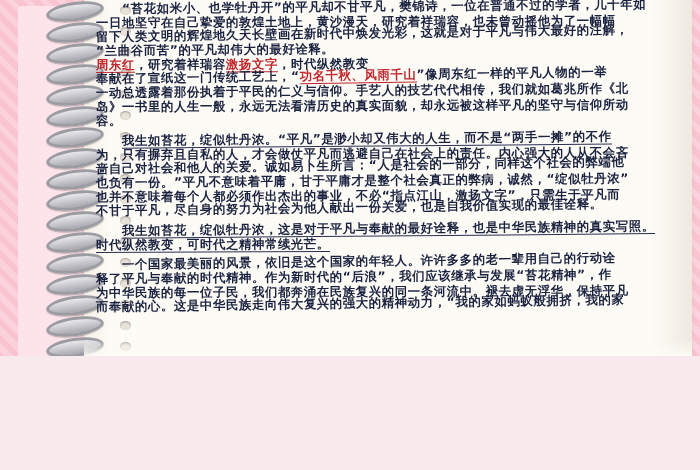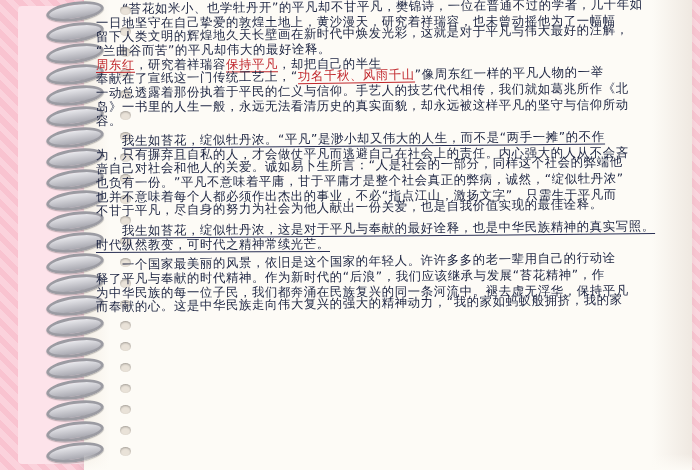--- a/index.html
+++ b/index.html
@@ -9,23 +9,24 @@
   body {
     width: 700px;
     height: 470px;
     overflow: hidden;
     font-family: "Liberation Sans", sans-serif;
     background: #f7e9ec;
   }
   .page {
     position: relative;
     width: 700px;
-    height: 470px;
+    height: 356px;
     overflow: hidden;
     background: #fde047;
+    font-weight: bold;
   }
   
   .cover {
     position: absolute;
     left: 0; top: 0;
     width: 700px; height: 470px;
     background:
       repeating-linear-gradient(
         45deg,
         #fbd2dc 0px, #fbd2dc 6px,
@@ -183,21 +184,21 @@
       <div class="punch" style="top: 426px;"></div>
       <div class="ring" style="top: 443px;"></div>
       <div class="punch" style="top: 447px;"></div>
     </div>
 
   <div class="text-area" id="lines">
       <div class="line tilt1 indent">“苔花如米小、也学牡丹开”的平凡却不甘平凡，樊锦诗，一位在普通不过的学者，几十年如</div>
       <div class="line tilt2">一日地坚守在自己挚爱的敦煌土地上，黄沙漫天，研究着祥瑞容，也未曾动摇他为了一幅幅</div>
       <div class="line tilt3">留下人类文明的辉煌地久天长壁画在新时代中焕发光彩，这就是对于平凡与伟大最好的注解，</div>
       <div class="line tilt1">“兰曲谷而苦”的平凡却伟大的最好诠释。</div>
-      <div class="line tilt2"><span class="blk"></span><span class="red-plain red">周东红</span><span class="blk">，研究着祥瑞容</span><span class="red-plain red">保持平凡</span><span class="blk">，却把自己的半生</span></div>
+      <div class="line tilt2"><span class="blk"></span><span class="red-plain red">周东红</span><span class="blk">，研究着祥瑞容</span><span class="red-plain red">激扬文字</span><span class="blk">，时代纵然教变</span></div>
       <div class="line tilt3"><span class="blk">奉献在了宣纸这一门传统工艺上，“</span><span class="red-plain red">功名千秋、风雨千山</span><span class="blk">”像周东红一样的平凡人物的一举</span></div>
       <div class="line tilt1">一动总透露着那份执着于平民的仁义与信仰。手艺人的技艺代代相传，我们就如葛兆所作《北</div>
       <div class="line tilt2">岛》一书里的人生一般，永远无法看清历史的真实面貌，却永远被这样平凡的坚守与信仰所动</div>
       <div class="line tilt3">容。</div>
       <div class="para-gap"></div>
       <div class="line tilt1 indent"><span class="underline">我生如苔花，绽似牡丹浓。“平凡”是渺小却又伟大的人生，而不是“两手一摊”的不作</span></div>
       <div class="line tilt2">为，只有摒弃且自私的人，才会做仗平凡而逃避自己在社会上的责任。内心强大的人从不会吝</div>
       <div class="line tilt3">啬自己对社会和他人的关爱。诚如易卜生所言：“人是社会的一部分，同样这个社会的弊端他</div>
       <div class="line tilt1">也负有一份。”平凡不意味着平庸，甘于平庸才是整个社会真正的弊病，诚然，“绽似牡丹浓”</div>
       <div class="line tilt2">也并不意味着每个人都必须作出杰出的事业，不必“指点江山，激扬文字”，只需生于平凡而</div>

